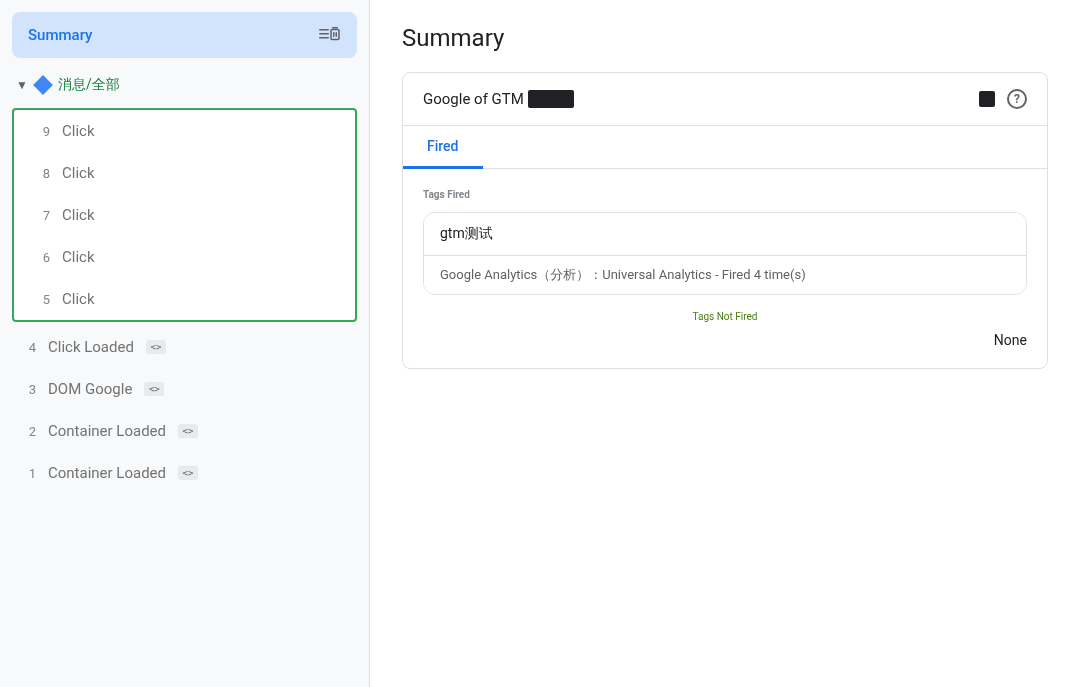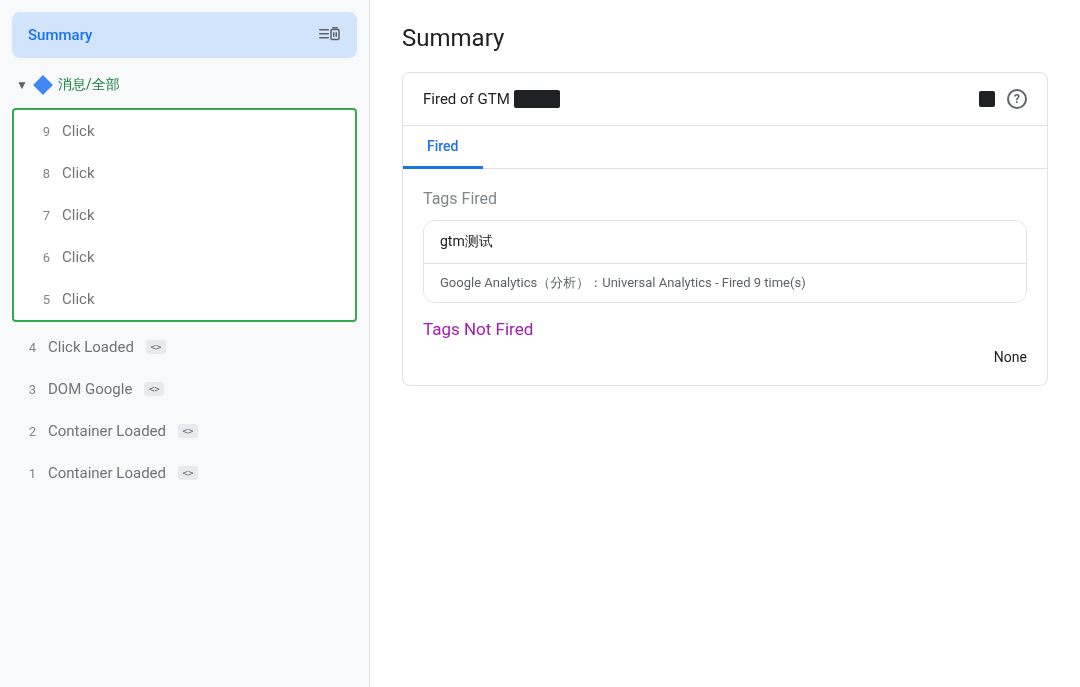--- a/index.html
+++ b/index.html
@@ -210,23 +210,24 @@
       border-bottom: 3px solid #1a73e8;
       font-weight: 500;
     }
 
     
     .panel-body {
       padding: 20px 20px;
     }
 
     .section-label {
-      font-size: 16px;
+      font-size: 10px;
       color: #80868b;
       margin-bottom: 12px;
+      font-weight: bold;
     }
 
     .tag-card {
       border: 1px solid #e0e0e0;
       border-radius: 12px;
       overflow: hidden;
       margin-bottom: 16px;
     }
 
     .tag-card-header {
@@ -242,23 +243,24 @@
       font-size: 13px;
       color: #5f6368;
       background: #fff;
     }
 
     .tags-not-fired-section {
       margin-top: 8px;
     }
 
     .tags-not-fired-label {
-      font-size: 17px;
-      color: #a21caf;
+      font-size: 10px;
+      color: #4d7c0f;
       margin-bottom: 10px;
+      text-align: center;
     }
 
     .tags-not-fired-value {
       font-size: 14px;
       color: #202124;
       text-align: right;
     }
   </style>
 </head>
 <body>
@@ -332,39 +334,39 @@
   </div>
 </div>
 
 <div class="main-content">
   <h1 class="page-title">Summary</h1>
 
   <div class="output-panel">
 
     <div class="output-header">
       <span class="output-title">
-        <span>Fired of GTM</span>
+        <span>Google of GTM</span>
         <span class="output-title-blur">████</span>
       </span>
       <div class="output-icon-black"></div>
       <div class="output-help-icon">?</div>
     </div>
 
     <div class="tabs-bar">
       <div class="tab active">
         <span>Fired</span>
       </div>
     </div>
 
     <div class="panel-body">
 
       <div class="section-label">Tags Fired</div>
       <div class="tag-card">
         <div class="tag-card-header">gtm测试</div>
-        <div class="tag-card-body">Google Analytics（分析）：Universal Analytics - Fired 9 time(s)</div>
+        <div class="tag-card-body">Google Analytics（分析）：Universal Analytics - Fired 4 time(s)</div>
       </div>
 
       <div class="tags-not-fired-section">
         <div class="tags-not-fired-label">Tags Not Fired</div>
         <div class="tags-not-fired-value">None</div>
       </div>
     </div>
   </div>
 </div>
 

